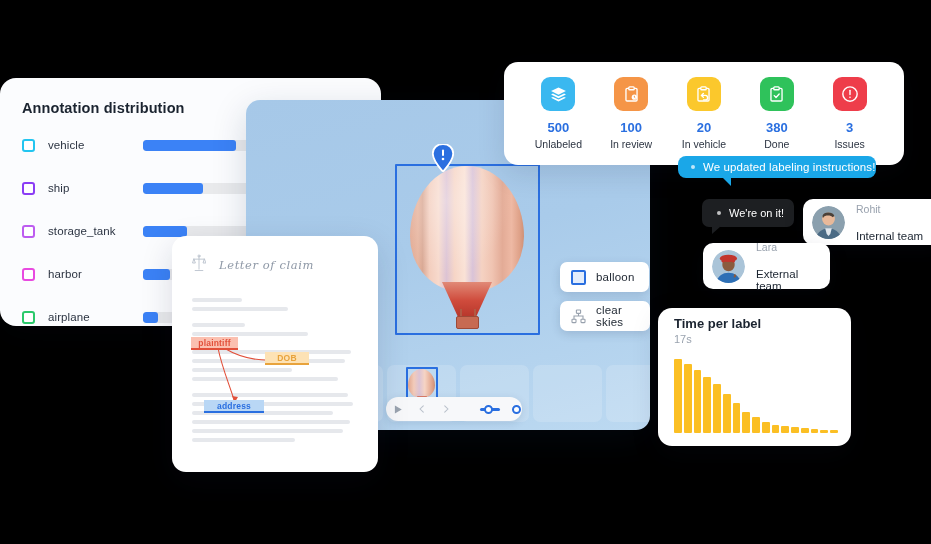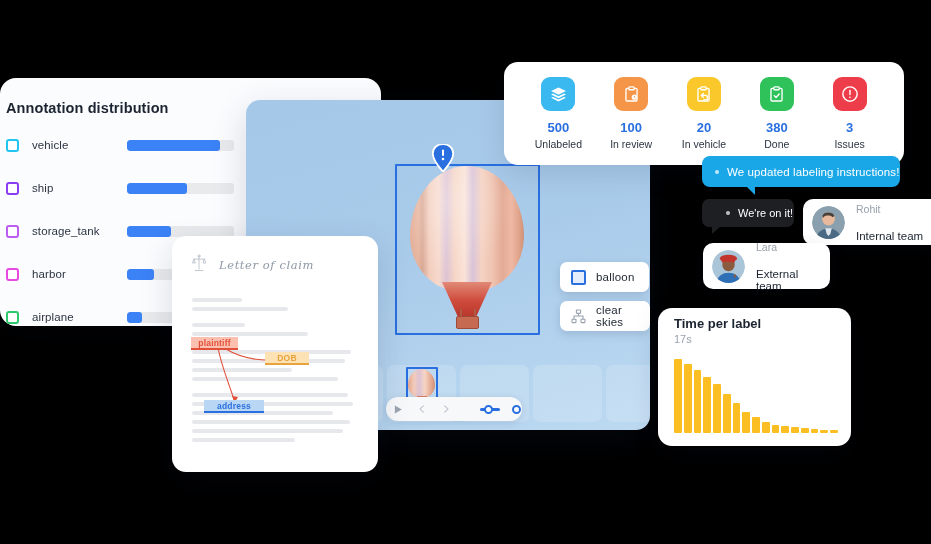--- a/index.html
+++ b/index.html
@@ -9,21 +9,21 @@
     font-family: "Liberation Sans", sans-serif;
     overflow: hidden;
   }
   #stage { position: relative; width: 931px; height: 544px; }
 
   
   #annotation-card {
     position: absolute; left: 0; top: 78px; width: 381px; height: 248px;
     background: #fbfcfe; border-radius: 16px;
     box-shadow: 0 8px 30px rgba(20,30,60,.10);
-    padding: 22px 22px 0 6px; overflow: hidden;
+    padding: 22px 22px 0 22px; overflow: hidden;
   }
   #annotation-title {
     font-size: 14.5px; font-weight: 700; color: #1b2430; letter-spacing: .1px;
   }
   .dist-row {
     display: flex; align-items: center; height: 28px; margin-top: 15px;
   }
   .swatch {
     width: 13px; height: 13px; border-radius: 3px;
     border: 2px solid #000; background: #fff; flex: none;
@@ -143,34 +143,34 @@
   .stat { display: flex; flex-direction: column; align-items: center; width: 70px; }
   .stat-icon {
     width: 34px; height: 34px; border-radius: 9px;
     display: flex; align-items: center; justify-content: center;
   }
   .stat-value { font-size: 13px; font-weight: 700; color: #2a6fe0; margin-top: 9px; }
   .stat-label { font-size: 10.5px; color: #2c3442; margin-top: 3px; }
 
   
   #bubble-blue {
-    position: absolute; left: 702px; top: 156px; width: 198px; height: 31px;
+    position: absolute; left: 678px; top: 156px; width: 198px; height: 22px;
     background: #1aa7e8; border-radius: 8px;
     display: flex; align-items: center; padding-left: 13px;
     color: #fff; font-size: 11.5px; letter-spacing: .1px;
   }
   #bubble-blue::after {
     content:''; position:absolute; left: 44px; bottom: -8px;
     border-left: 9px solid transparent; border-right: 0 solid transparent;
     border-top: 9px solid #1aa7e8;
   }
   #bubble-dark {
     position: absolute; left: 702px; top: 199px; width: 92px; height: 28px;
     background: #1d1f22; border-radius: 7px;
-    display: flex; align-items: center; padding-left: 24px;
+    display: flex; align-items: center; padding-left: 15px;
     color: #fff; font-size: 11px;
   }
   #bubble-dark::after {
     content:''; position:absolute; left: 10px; bottom: -7px;
     border-right: 9px solid transparent; border-left: 0 solid transparent;
     border-top: 8px solid #1d1f22;
   }
   .dot { width: 4px; height: 4px; border-radius: 50%; background: rgba(255,255,255,.72); margin-right: 8px; flex:none; }
   .user-card {
     position: absolute; background: #fff; border-radius: 10px;

